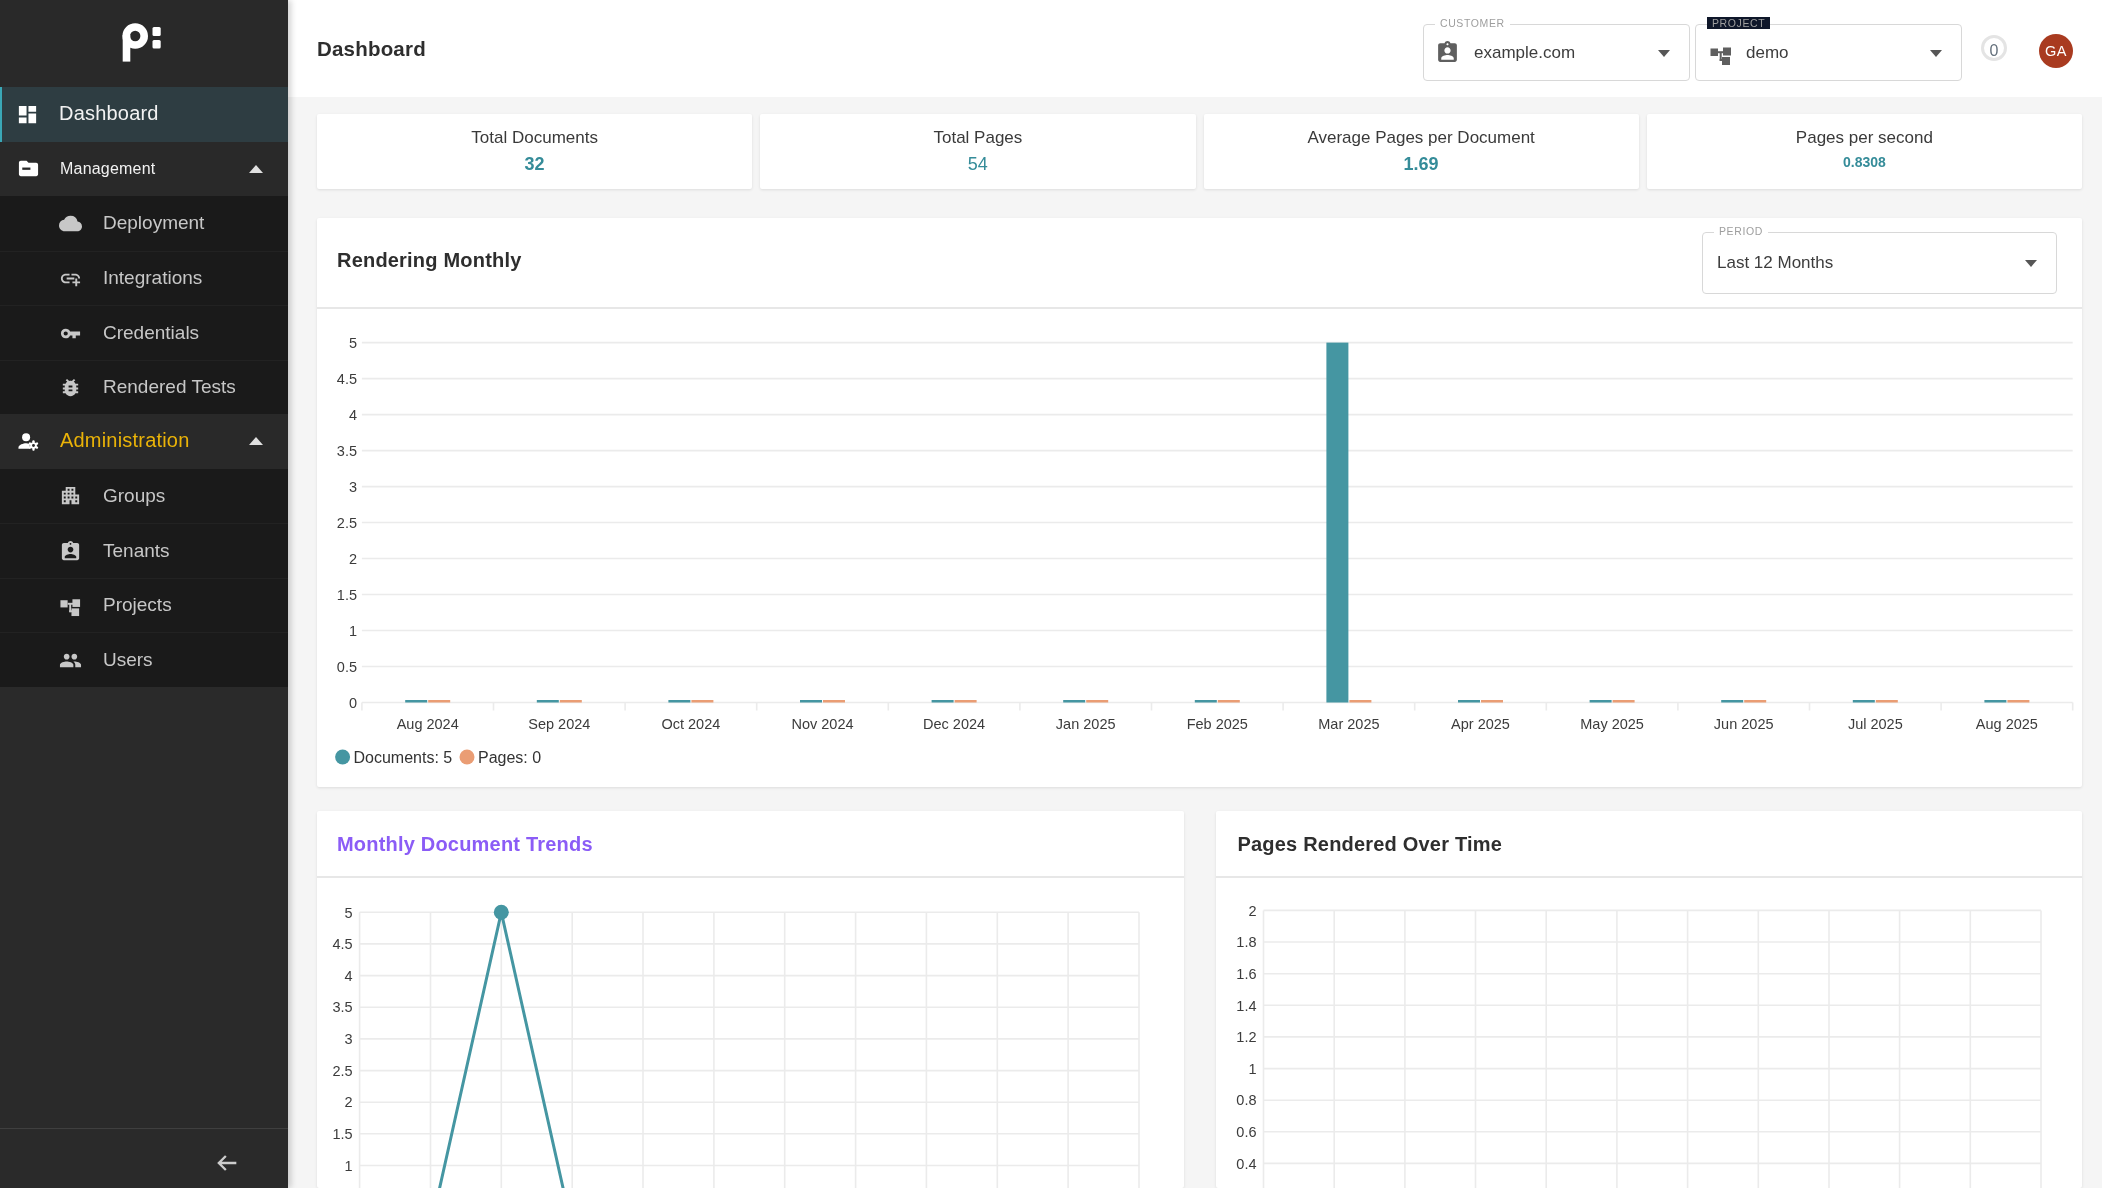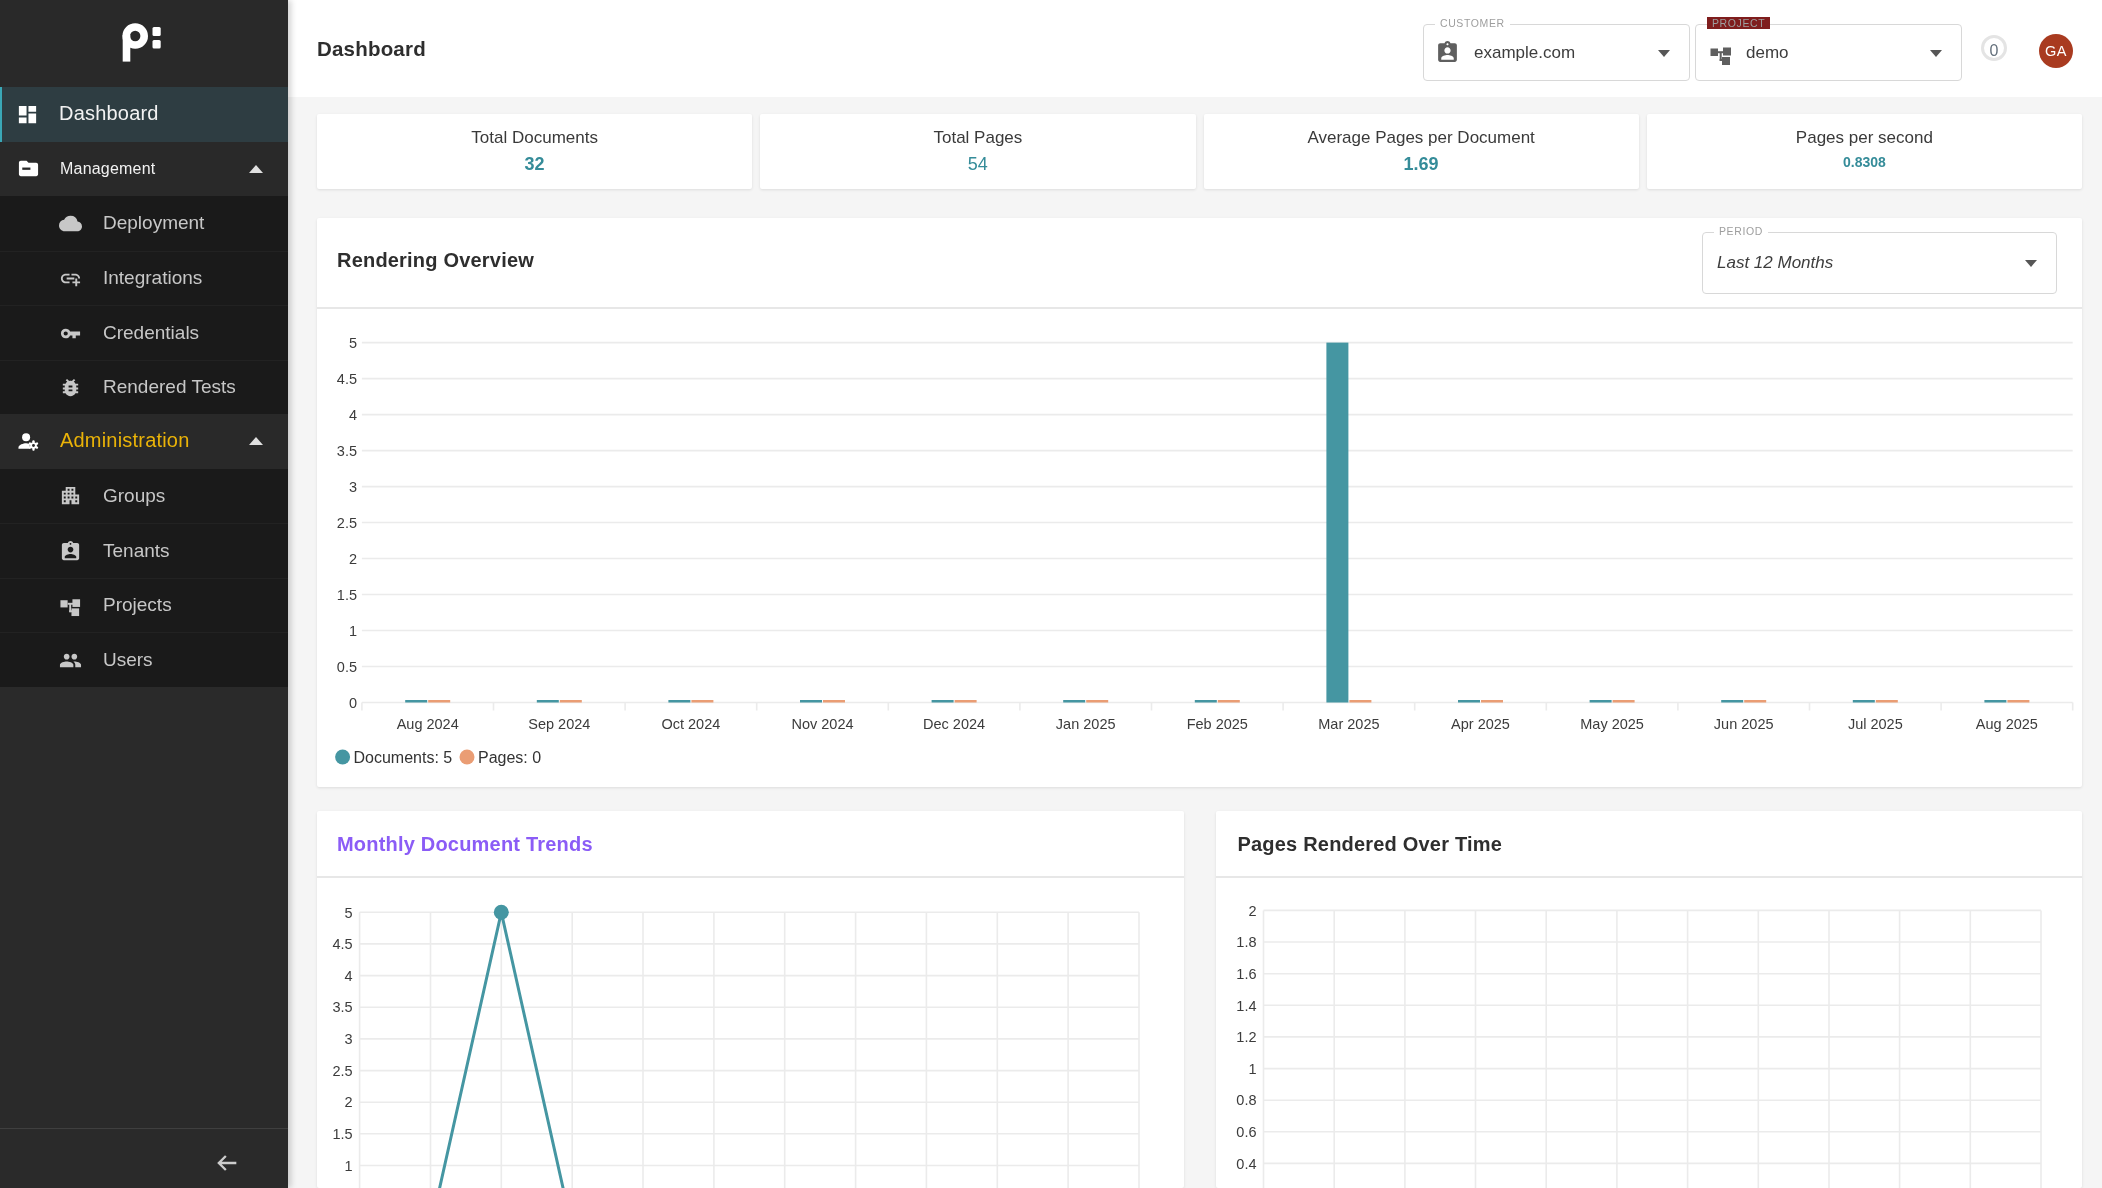--- a/index.html
+++ b/index.html
@@ -15,21 +15,21 @@
 <div style="position:absolute;left:29px;top:50%;transform:translateY(-52%);font-size:20.5px;font-weight:bold;color:#2e2e2e;letter-spacing:.2px;">Dashboard</div>
 <div style="position:absolute;left:1135px;top:24px;width:267px;height:57px;border:1px solid #d8d8d8;border-radius:4px;background:#fff;">
 <span style="position:absolute;left:11px;top:-8px;background:#fff;padding:0 5px;font-size:10.5px;letter-spacing:.6px;color:#9e9e9e;">CUSTOMER</span>
 <svg width="25" height="25" viewBox="0 0 24 24" fill="#5f5f5f" style="position:absolute;left:11px;top:15px;">
         <path d="M19 3h-4.18C14.4 1.84 13.3 1 12 1c-1.3 0-2.4.84-2.82 2H5c-1.1 0-2 .9-2 2v14c0 1.1.9 2 2 2h14c1.1 0 2-.9 2-2V5c0-1.1-.9-2-2-2zm-7 0c.55 0 1 .45 1 1s-.45 1-1 1-1-.45-1-1 .45-1 1-1zm0 4c1.66 0 3 1.34 3 3s-1.34 3-3 3-3-1.34-3-3 1.34-3 3-3zm6 12H6v-1.4c0-2 4-3.1 6-3.1s6 1.1 6 3.1V19z"></path>
       </svg>
 <span style="position:absolute;left:50px;top:50%;transform:translateY(-52%);font-size:17px;color:#3d3d3d;">example.com</span>
 <span style="position:absolute;right:19px;top:50%;margin-top:-3px;width:0;height:0;border-left:6px solid transparent;border-right:6px solid transparent;border-top:7px solid #565656;"></span>
 </div>
 <div style="position:absolute;left:1407px;top:24px;width:267px;height:57px;border:1px solid #d8d8d8;border-radius:4px;background:#fff;">
-<span style="position:absolute;left:11px;top:-8px;background:#7f1d1d;padding:0 5px;font-size:10.5px;letter-spacing:.6px;color:#9e9e9e;">PROJECT</span>
+<span style="position:absolute;left:11px;top:-8px;background:#0f172a;padding:0 5px;font-size:10.5px;letter-spacing:.6px;color:#9e9e9e;">PROJECT</span>
 <svg width="24" height="24" viewBox="0 0 24 24" fill="#5f5f5f" style="position:absolute;left:13px;top:17px;">
         <rect x="1.5" y="6.5" width="7.5" height="7.5"></rect>
         <rect x="14" y="5.5" width="8" height="8"></rect>
         <rect x="13" y="15" width="8" height="8"></rect>
         <path d="M9 9.2h6v2H9z"></path>
         <path d="M10.7 10h2v9h-2z"></path>
         <path d="M10.7 17h4v2h-4z"></path>
       </svg>
 <span style="position:absolute;left:50px;top:50%;transform:translateY(-52%);font-size:17px;color:#3d3d3d;">demo</span>
 <span style="position:absolute;right:19px;top:50%;margin-top:-3px;width:0;height:0;border-left:6px solid transparent;border-right:6px solid transparent;border-top:7px solid #565656;"></span>
@@ -47,25 +47,25 @@
 </div>
 <div class="card" style="left:1203.5px;top:114px;width:435.25px;height:75px;">
 <div style="text-align:center;margin-top:14px;font-size:17px;color:#3a3a3a;">Average Pages per Document</div>
 <div style="text-align:center;margin-top:6px;font-size:18px;font-weight:bold;color:#358c99;">1.69</div>
 </div>
 <div class="card" style="left:1646.75px;top:114px;width:435.25px;height:75px;">
 <div style="text-align:center;margin-top:14px;font-size:17px;color:#3a3a3a;">Pages per second</div>
 <div style="text-align:center;margin-top:6px;font-size:14px;font-weight:bold;color:#358c99;">0.8308</div>
 </div>
 <div class="card" style="left:317px;top:218px;width:1765px;height:569px;">
-<div style="position:absolute;left:20px;top:31px;font-size:20px;font-weight:bold;color:#2e2e2e;letter-spacing:.2px;">Rendering Overview</div>
+<div style="position:absolute;left:20px;top:31px;font-size:20px;font-weight:bold;color:#2e2e2e;letter-spacing:.2px;">Rendering Monthly</div>
 <div style="position:absolute;left:1385px;top:14px;width:355px;height:62px;border:1px solid #d8d8d8;border-radius:4px;background:#fff;">
 <span style="position:absolute;left:11px;top:-8px;background:#fff;padding:0 5px;font-size:10.5px;letter-spacing:.6px;color:#9e9e9e;">PERIOD</span>
 
-<span style="position:absolute;left:14px;top:50%;transform:translateY(-52%);font-size:17px;color:#3d3d3d;font-style:italic;">Last 12 Months</span>
+<span style="position:absolute;left:14px;top:50%;transform:translateY(-52%);font-size:17px;color:#3d3d3d;">Last 12 Months</span>
 <span style="position:absolute;right:19px;top:50%;margin-top:-3px;width:0;height:0;border-left:6px solid transparent;border-right:6px solid transparent;border-top:7px solid #565656;"></span>
 </div>
 <div style="position:absolute;left:0;top:89px;width:100%;height:2px;background:#e7e7e7;"></div>
 <svg width="1765" height="479" viewBox="0 0 1765 479" style="position:absolute;left:0;top:90px;">
       <line x1="44.9" y1="34.6" x2="1755.7" y2="34.6" stroke="#ebebeb" stroke-width="1.6"></line>
       <text x="40" y="39.8" font-size="14.5" fill="#3c3c3c" text-anchor="end">5</text>
       <line x1="44.9" y1="70.6" x2="1755.7" y2="70.6" stroke="#ebebeb" stroke-width="1.6"></line>
       <text x="40" y="75.8" font-size="14.5" fill="#3c3c3c" text-anchor="end">4.5</text>
       <line x1="44.9" y1="106.6" x2="1755.7" y2="106.6" stroke="#ebebeb" stroke-width="1.6"></line>
       <text x="40" y="111.8" font-size="14.5" fill="#3c3c3c" text-anchor="end">4</text>

